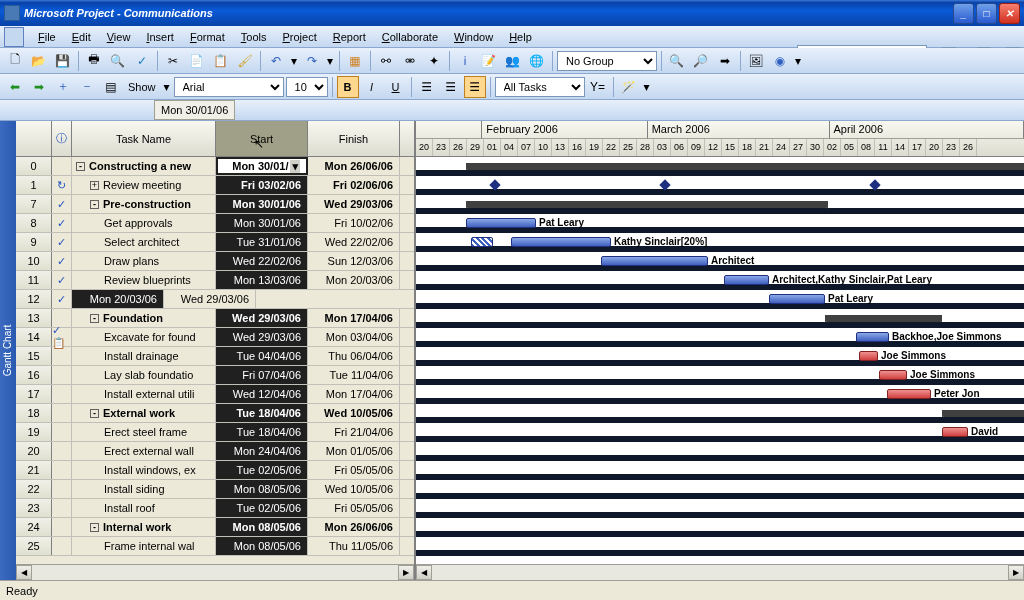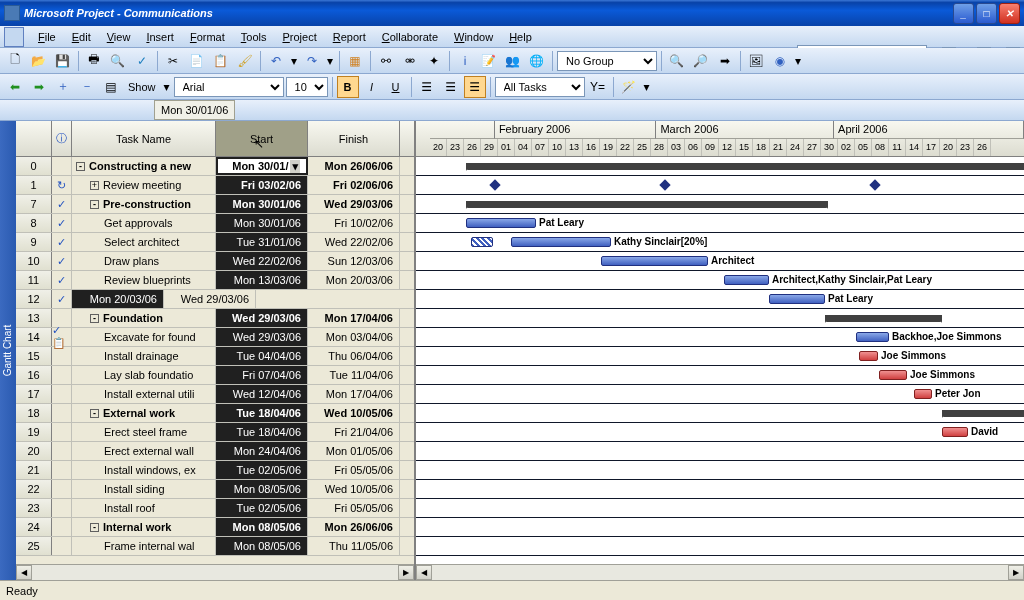--- a/index.html
+++ b/index.html
@@ -42,25 +42,25 @@
 .cell-name.summary { font-weight: bold; }
 .cell-name .outline { display: inline-block; width: 9px; height: 9px; border: 1px solid #606060; margin-right: 4px; text-align: center; line-height: 7px; font-size: 9px; cursor: pointer; }
 .cell-start, .cell-finish { width: 92px; border-right: 1px solid #c0c0b8; display: flex; align-items: center; justify-content: flex-end; padding: 0 6px; overflow: hidden; white-space: nowrap; }
 .col-sel { background: #202020; color: white; }
 .cell-start.edit { background: white; color: black; border: 2px solid #202020; font-weight: bold; }
 .row-bold .cell-start, .row-bold .cell-finish { font-weight: bold; }
 .indent1 { padding-left: 18px; }
 .indent2 { padding-left: 32px; }
 .right-pane { flex: 1; display: flex; flex-direction: column; overflow: hidden; }
 .gantt-head { height: 36px; display: flex; flex-direction: column; border-bottom: 1px solid #808080; background: linear-gradient(to bottom, #f8f8f0, #dcdcd0); }
-.gantt-head-row { display: flex; flex: 1; padding-left: 14px; }
+.gantt-head-row { display: flex; flex: 1; }
 .gh-maj { border-right: 1px solid #808080; border-bottom: 1px solid #a0a098; padding: 0 4px; display: flex; align-items: center; }
 .gh-min { width: 17px; border-right: 1px solid #c0c0b8; font-size: 9px; display: flex; align-items: center; justify-content: center; }
 .gantt-body { flex: 1; position: relative; background: white; overflow: hidden; }
-.gantt-row { height: 19px; border-bottom: 1px solid #0f172a; position: relative; }
+.gantt-row { height: 19px; border-bottom: 6px solid #0f172a; position: relative; }
 .bar { position: absolute; height: 10px; top: 4px; border-radius: 2px; }
 .bar.summary { background: #404040; height: 7px; top: 6px; }
 .bar.summary::before, .bar.summary::after { content: ''; position: absolute; top: 0; width: 0; height: 0; border-top: 8px solid #404040; }
 .bar.summary::before { left: 0; border-right: 5px solid transparent; }
 .bar.summary::after { right: 0; border-left: 5px solid transparent; }
 .bar.task { background: linear-gradient(to bottom, #8aa8e8, #4060c0); border: 1px solid #203080; }
 .bar.crit { background: linear-gradient(to bottom, #f09090, #d04040); border: 1px solid #802020; }
 .bar.split { background: repeating-linear-gradient(45deg, #4060c0, #4060c0 2px, white 2px, white 4px); border: 1px solid #203080; }
 .bar-label { position: absolute; left: 100%; margin-left: 4px; top: -2px; font-weight: bold; white-space: nowrap; font-size: 10px; }
 .milestone { position: absolute; width: 8px; height: 8px; background: #203080; transform: rotate(45deg); top: 5px; }
@@ -498,21 +498,21 @@
           <div class="bar crit" style="left: 443px; width: 19px;">
             <span class="bar-label">Joe Simmons</span>
           </div>
         </div>
         <div class="gantt-row">
           <div class="bar crit" style="left: 463px; width: 28px;">
             <span class="bar-label">Joe Simmons</span>
           </div>
         </div>
         <div class="gantt-row">
-          <div class="bar crit" style="left: 498px; width: 18px;">
+          <div class="bar crit" style="left: 471px; width: 44px;">
             <span class="bar-label">Peter Jon</span>
           </div>
         </div>
         <div class="gantt-row">
           <div class="bar summary" style="left: 526px; width: 140px;"></div>
         </div>
         <div class="gantt-row">
           <div class="bar crit" style="left: 526px; width: 26px;">
             <span class="bar-label">David</span>
           </div>

